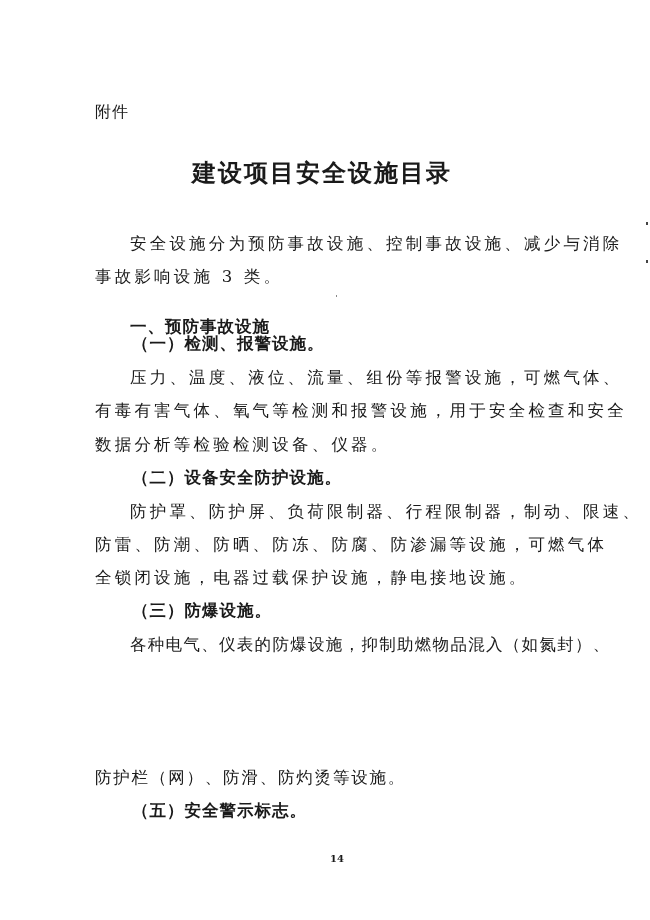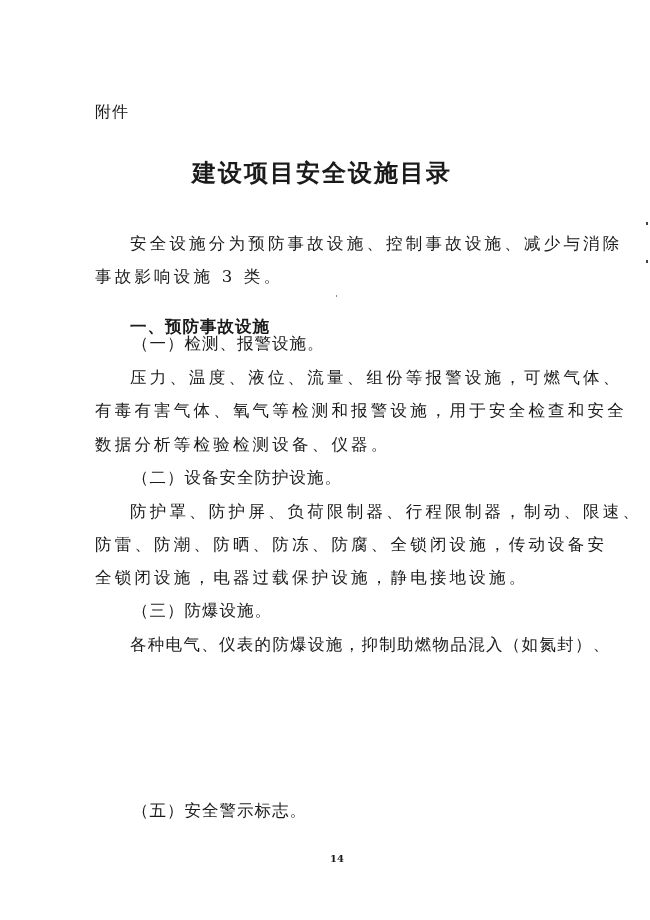--- a/index.html
+++ b/index.html
@@ -10,21 +10,21 @@
   .page { position: absolute; left: 12px; top: 0; width: 650px; height: 920px; }
   .attachment { position: absolute; left: 83px; top: 102px; font-size: 16px; letter-spacing: 1px; }
   .title {
     position: absolute; left: 0; width: 620px; top: 157px; text-align: center;
     font-family: "DejaVu Sans", "Liberation Sans", sans-serif;
     font-size: 24px; font-weight: bold; letter-spacing: 2px;
   }
   .line { position: absolute; left: 83px; font-size: 16.5px; white-space: nowrap; letter-spacing: 3.2px; }
   .indent { left: 118px; }
   .h1 { font-family: "DejaVu Sans", "Liberation Sans", sans-serif; font-weight: bold; letter-spacing: 1px; margin-top: 16px; }
-  .h2 { left: 120px; letter-spacing: 1px; }
+  .h2 { left: 120px; letter-spacing: 1px; font-weight: bold; }
   .pagenum { position: absolute; left: 0; width: 650px; top: 853px; text-align: center; font-size: 10px; font-weight: bold; }
   .mark { position: absolute; width: 2px; height: 3px; background: #444; }
 </style>
 </head>
 <body>
 
 <div class="page">
   <div class="attachment">附件</div>
   <div class="title">建设项目安全设施目录</div>
 
@@ -33,26 +33,27 @@
 
   <div class="line indent h1" style="top:300px">一、预防事故设施</div>
 
   <div class="line h2" style="top:333px">（一）检测、报警设施。</div>
   <div class="line" style="top:400px">有毒有害气体、氧气等检测和报警设施，用于安全检查和安全</div>
   <div class="line indent" style="top:367px">压力、温度、液位、流量、组份等报警设施，可燃气体、</div>
   <div class="line" style="top:434px">数据分析等检验检测设备、仪器。</div>
 
   <div class="line h2" style="top:467px">（二）设备安全防护设施。</div>
   <div class="line indent" style="top:501px">防护罩、防护屏、负荷限制器、行程限制器，制动、限速、</div>
-  <div class="line" style="top:534px">防雷、防潮、防晒、防冻、防腐、全锁闭设施，传动设备安</div>
+  <div class="line" style="top:534px">防雷、防潮、防晒、防冻、防腐、防渗漏等设施，可燃气体</div>
   <div class="line" style="top:567px">全锁闭设施，电器过载保护设施，静电接地设施。</div>
 
   <div class="line h2" style="top:600px">（三）防爆设施。</div>
   <div class="line indent" style="top:634px; letter-spacing:1.3px">各种电气、仪表的防爆设施，抑制助燃物品混入（如氮封）、</div>
 
+  <div class="line" style="top:767px; letter-spacing:1.8px">防护栏（网）、防滑、防灼烫等设施。</div>
 
   <div class="line h2" style="top:800px">（五）安全警示标志。</div>
 
   <div class="pagenum">14</div>
 
   <div class="mark" style="left:634px; top:222px"></div>
   <div class="mark" style="left:634px; top:260px"></div>
   <div class="mark" style="left:324px; top:295px; width:1px; height:2px; background:#888"></div>
 </div>
 

